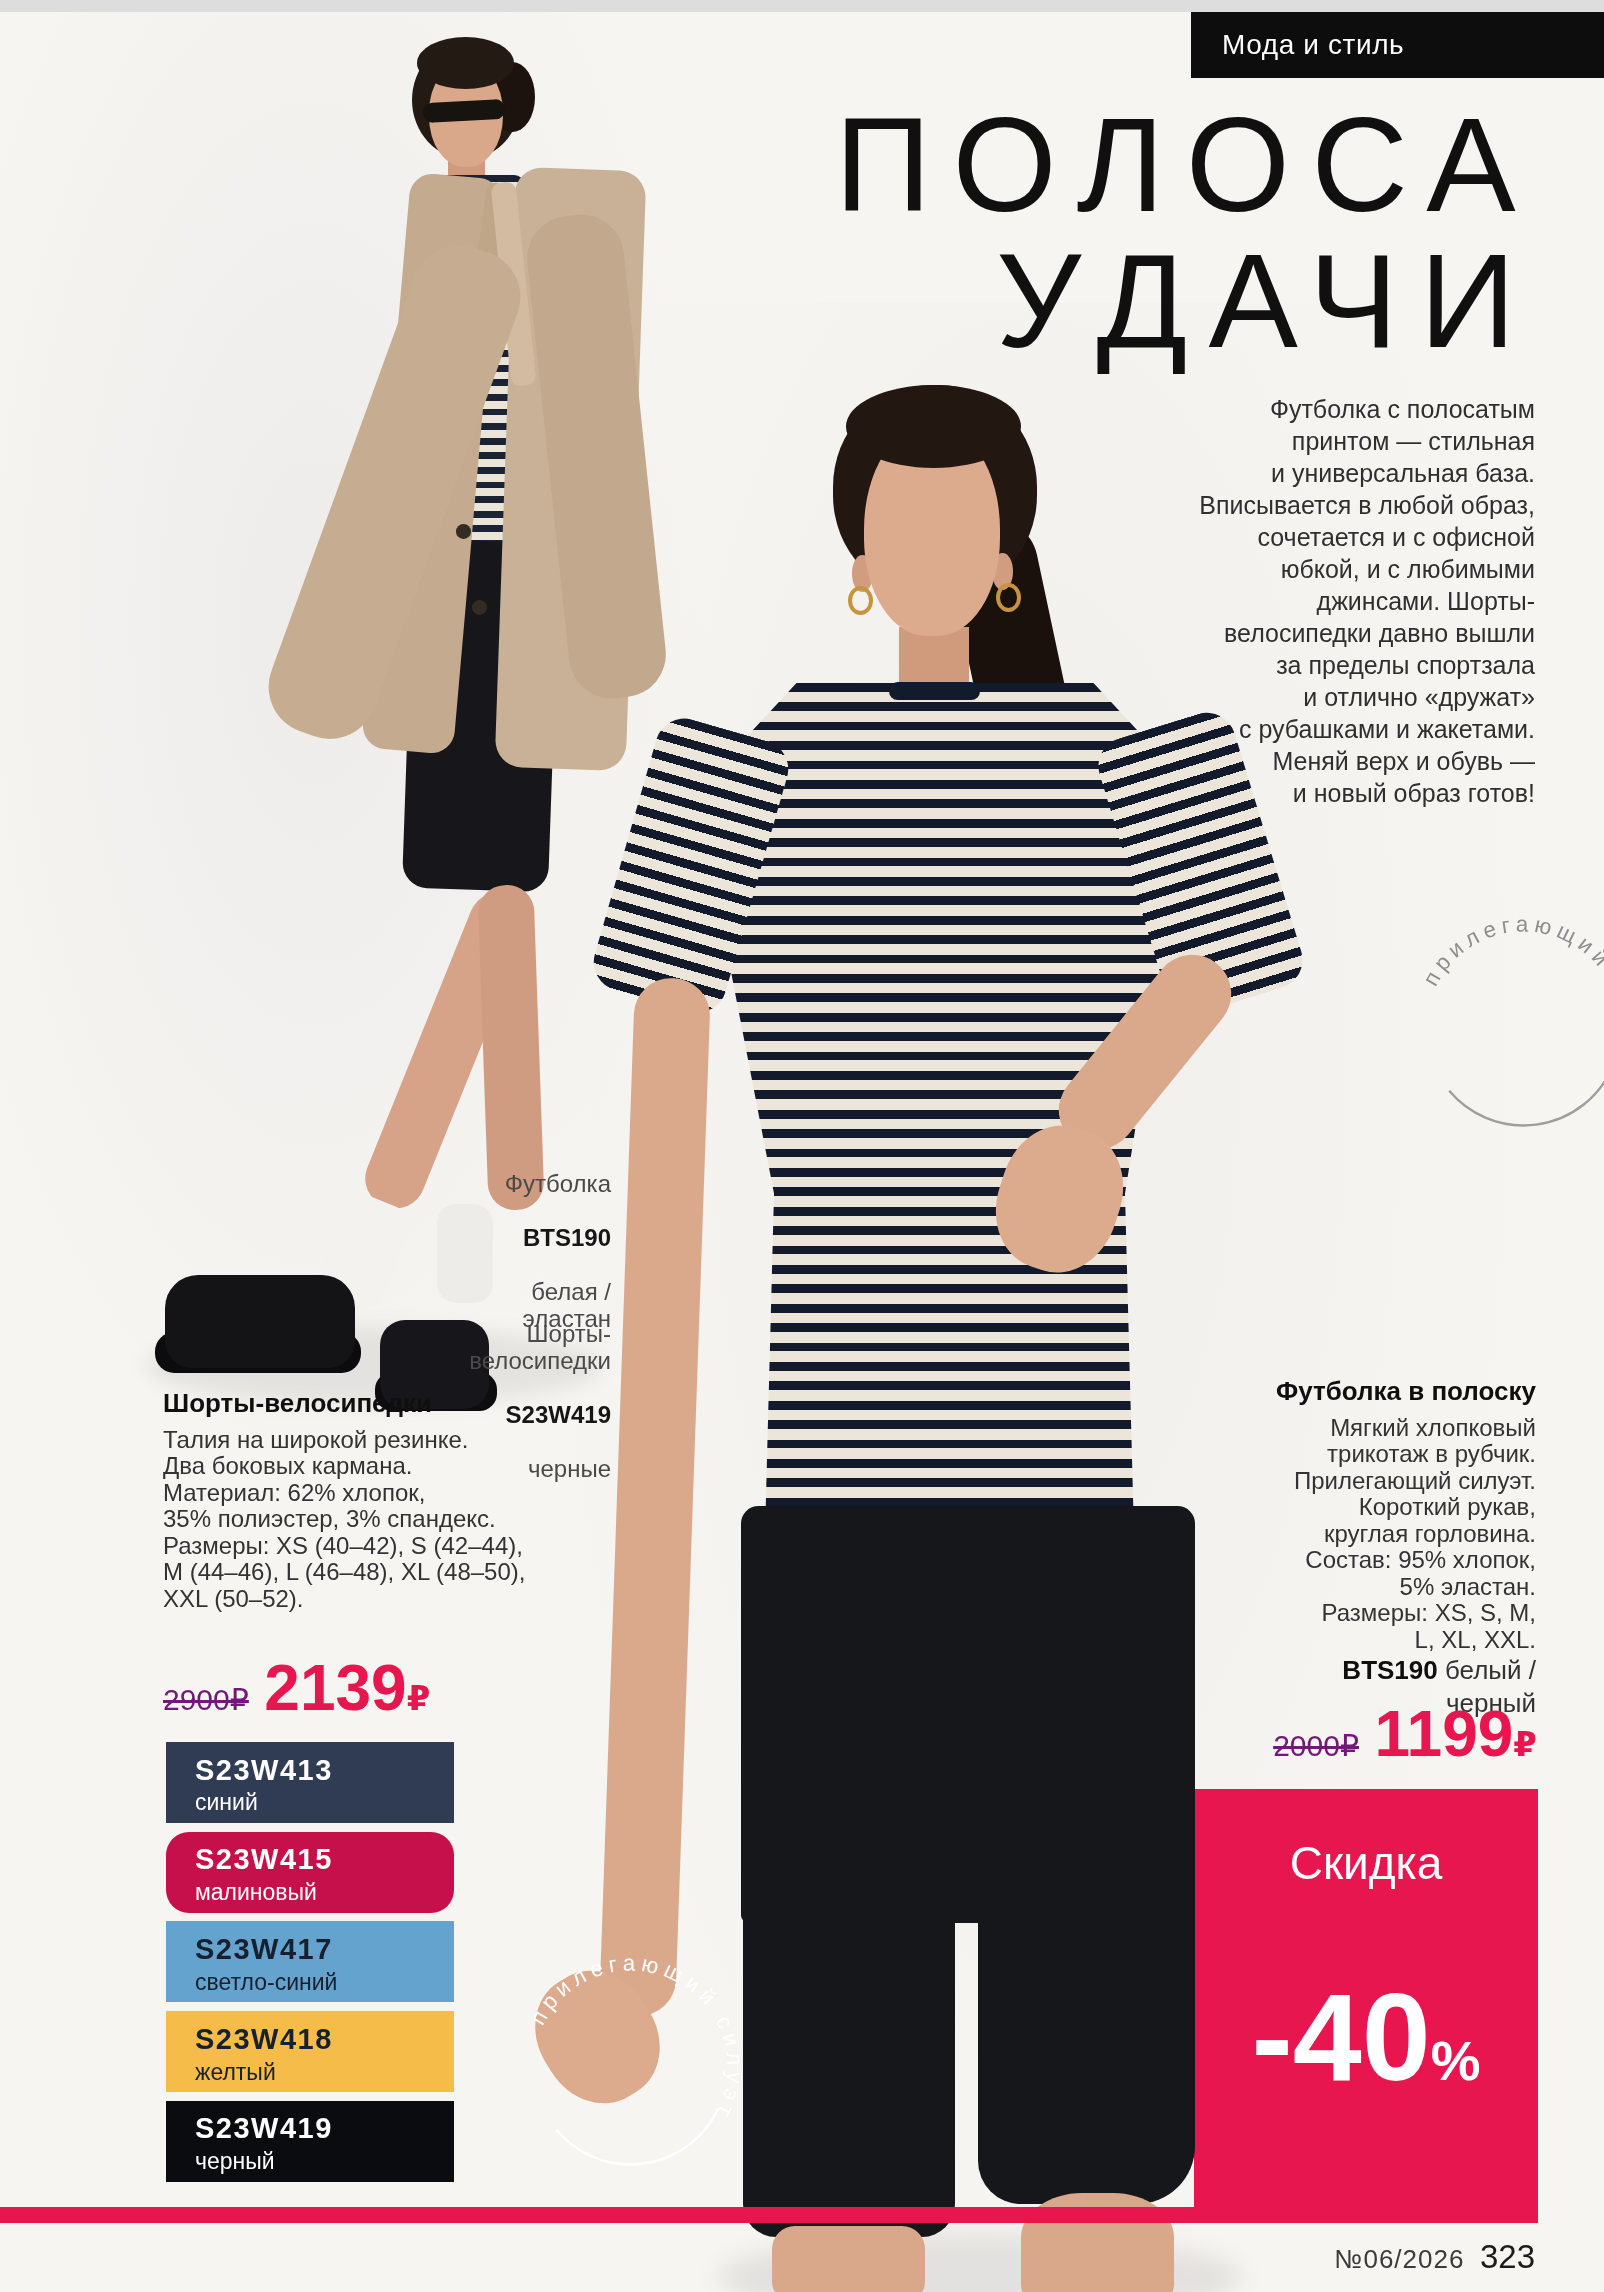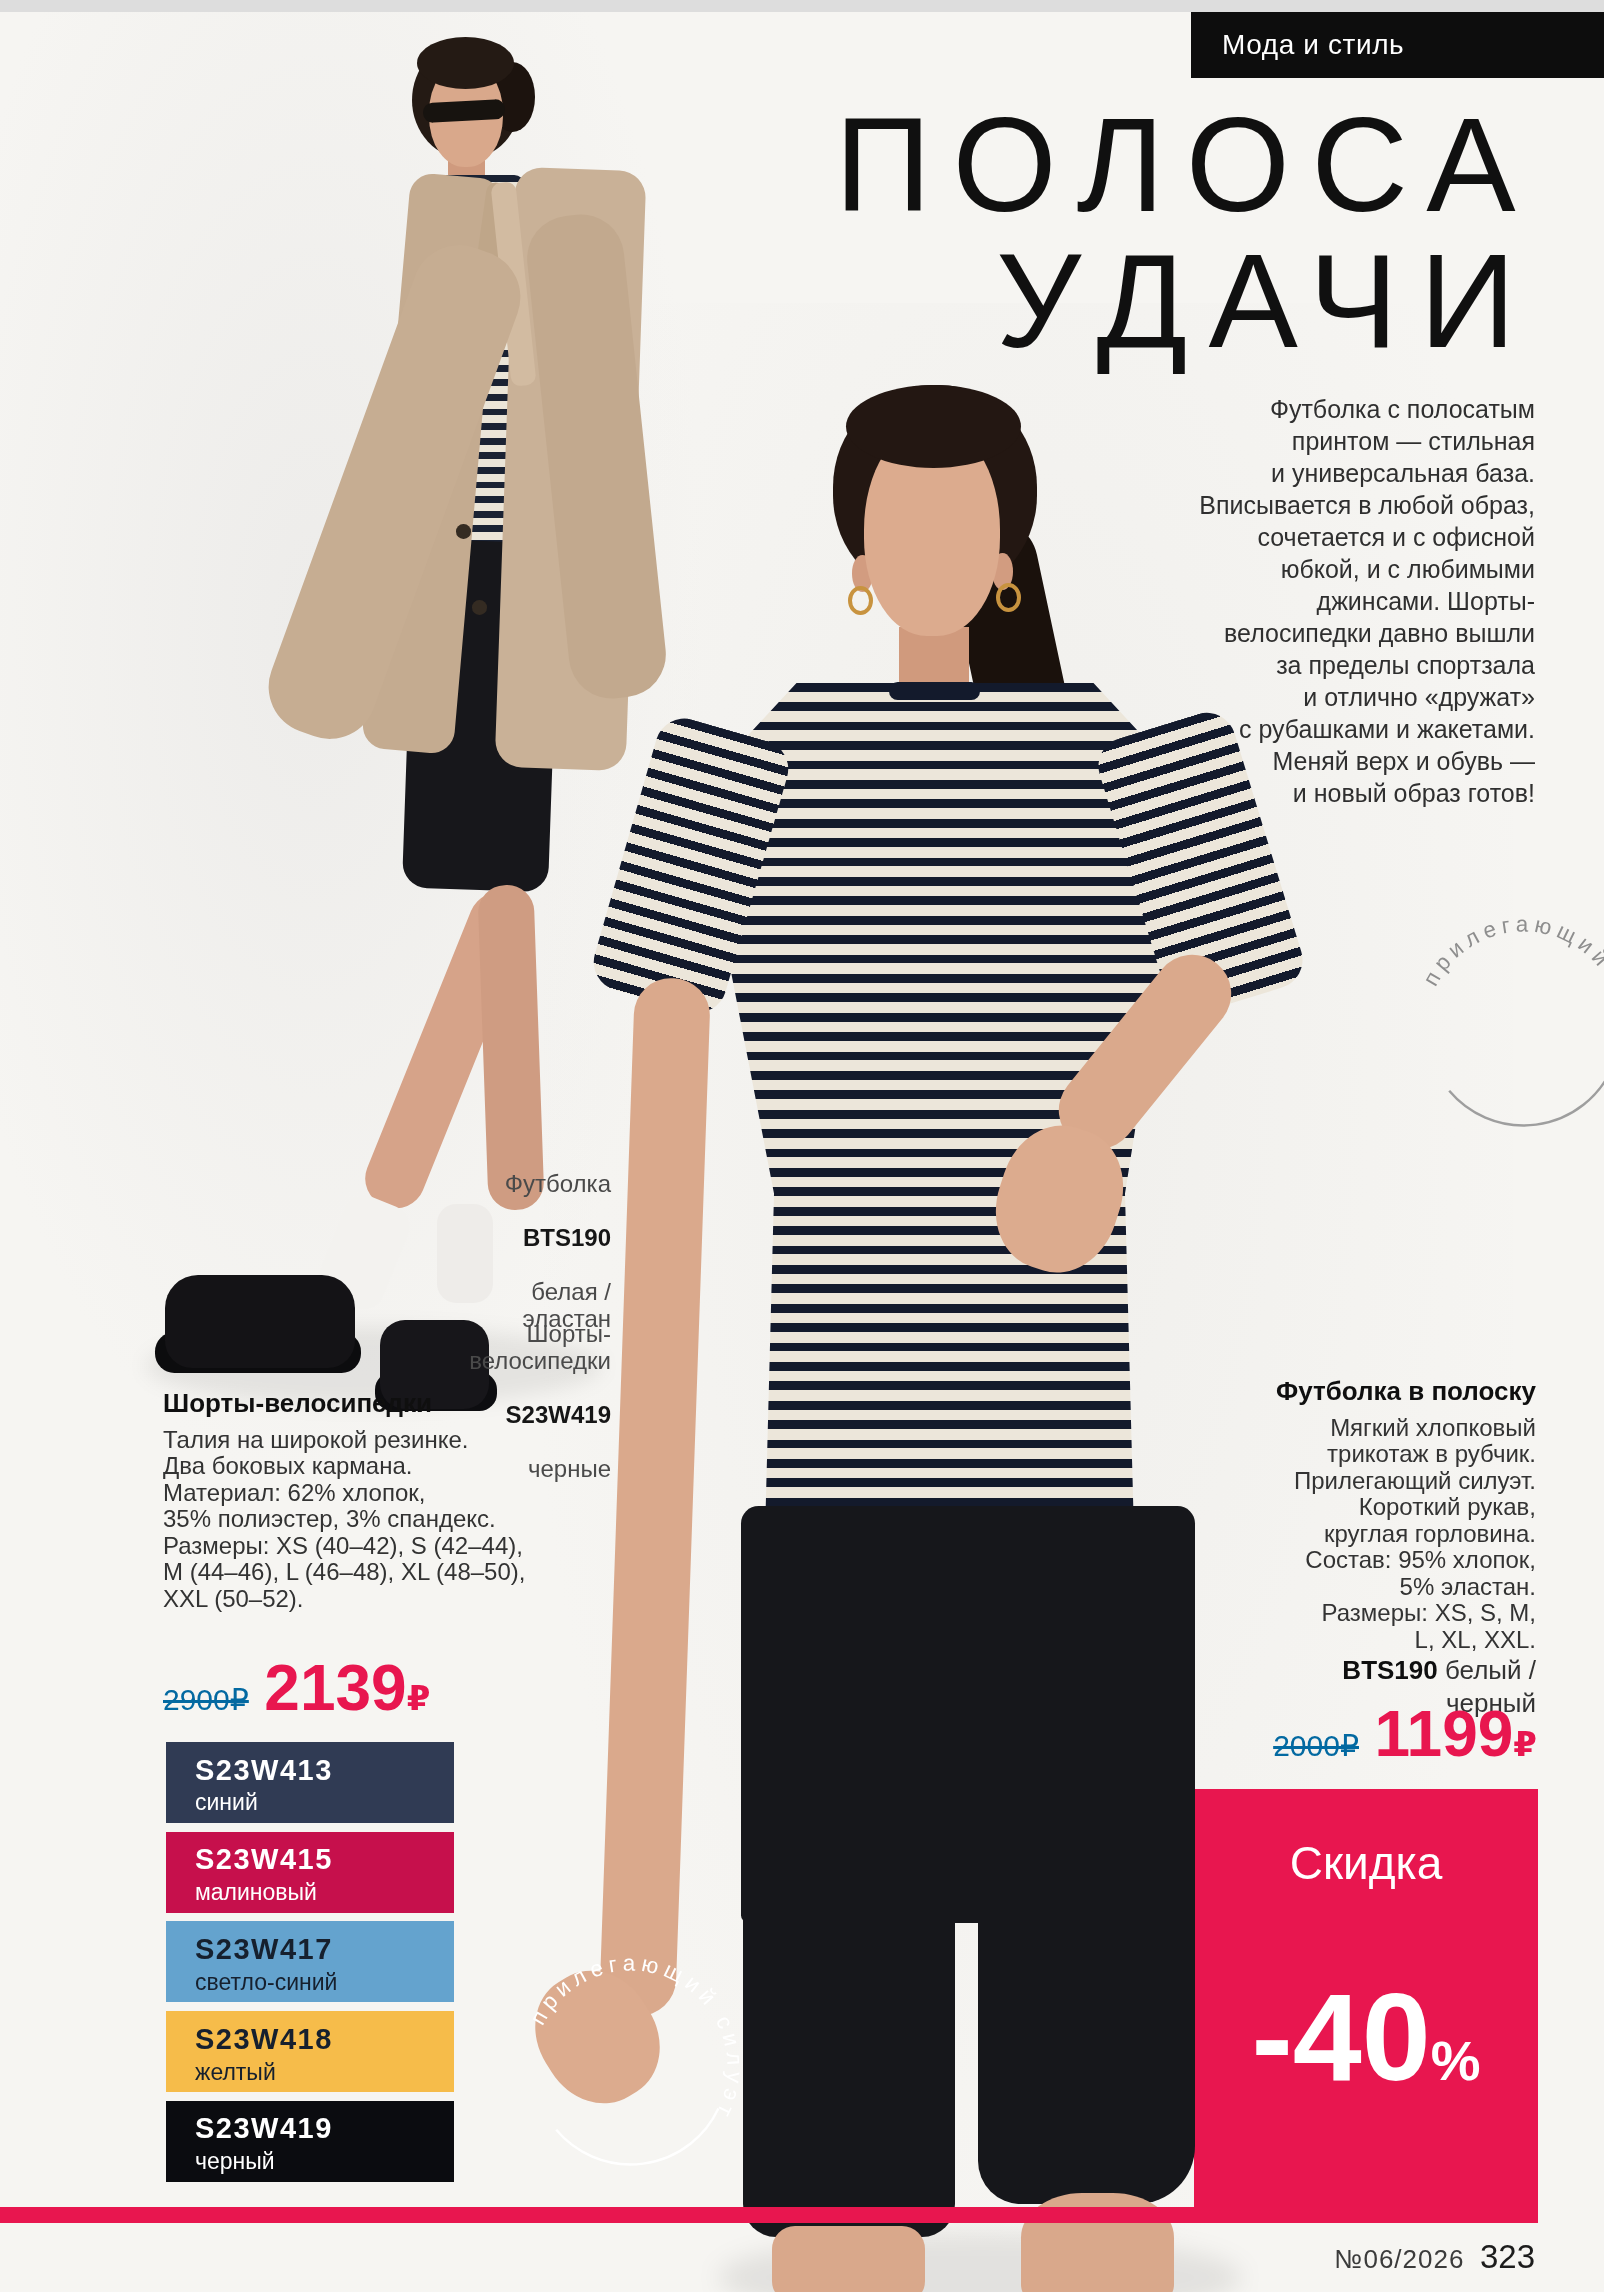--- a/index.html
+++ b/index.html
@@ -37,21 +37,21 @@
   .label-block .code{font-weight:bold;color:#161616;}
   .lb1{top:1131px;} .lb2{top:1281px;}
 
   
   .prod-left{left:163px;top:1376px;width:408px;z-index:6;}
   .prod-title{font-size:26px;font-weight:bold;color:#0f0f0f;margin:0 0 7.8px 0;}
   .prod-desc{font-size:24px;line-height:26.5px;color:#333;white-space:pre-line;}
   .price-row{display:flex;align-items:baseline;gap:15.5px;z-index:6;}
   .price-row-left{left:163px;top:1644px;}
   .price-row-right{right:68px;top:1690px;}
-  .price-old{font-size:30px;color:#0369a1;text-decoration:line-through;
+  .price-old{font-size:30px;color:#701a75;text-decoration:line-through;
     text-decoration-thickness:2.9px;}
   .price-new{font-size:64px;font-weight:bold;color:var(--pink,#e8164f);line-height:1;}
   .price-new .rub{font-size:34px;font-weight:bold;}
 
   
   .swatches{left:166px;top:1730px;z-index:6;}
   .swatch{width:288px;height:81px;margin-bottom:8.7px;padding:11.6px 0 0 29px;box-sizing:border-box;}
   .sw-code{font-size:29px;font-weight:bold;letter-spacing:1.5px;}
   .sw-name{font-size:23px;margin-top:2.9px;}
 
@@ -283,21 +283,21 @@
   <div class="abs price-row price-row-left">
     <span class="price-old">2900₽</span>
     <span class="price-new"><span>2139</span><span class="rub">₽</span></span>
   </div>
 
   <div class="abs swatches">
     <div class="swatch" style="background: rgb(48, 59, 84); color: rgb(255, 255, 255);">
       <div class="sw-code">S23W413</div>
       <div class="sw-name">синий</div>
     </div>
-    <div class="swatch" style="background: rgb(198, 16, 76); color: rgb(255, 255, 255);">
+    <div class="swatch" style="background: rgb(198, 16, 76); color: rgb(255, 255, 255); border-radius: 23px;">
       <div class="sw-code">S23W415</div>
       <div class="sw-name">малиновый</div>
     </div>
     <div class="swatch" style="background: rgb(100, 163, 206); color: rgb(22, 32, 46);">
       <div class="sw-code">S23W417</div>
       <div class="sw-name">светло-синий</div>
     </div>
     <div class="swatch" style="background: rgb(246, 188, 74); color: rgb(22, 32, 46);">
       <div class="sw-code">S23W418</div>
       <div class="sw-name">желтый</div>

